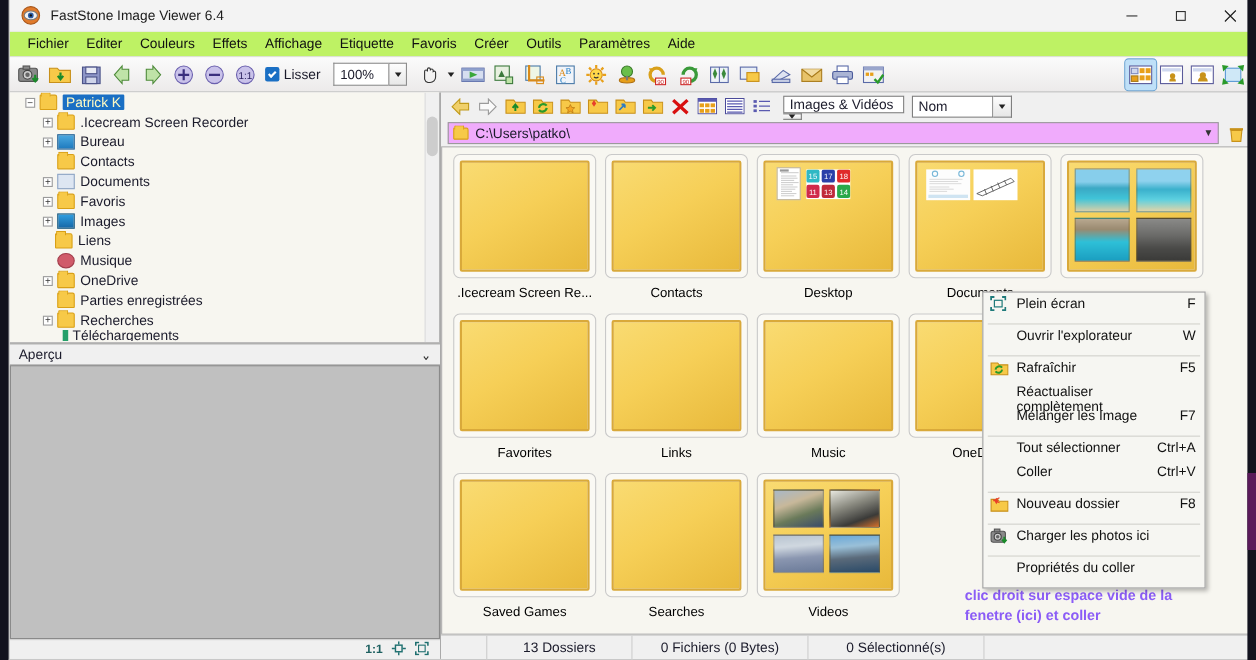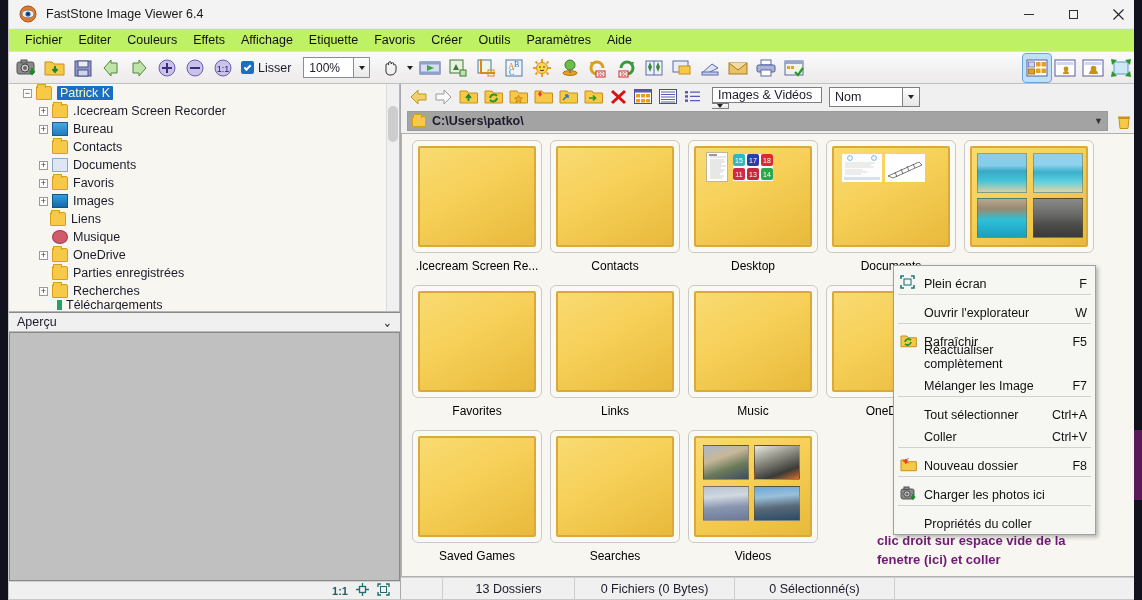--- a/index.html
+++ b/index.html
@@ -99,21 +99,21 @@
   }
   .prevbar .gi { color:#1e6f6f; font-size:12px; }
   
   .rightpane { flex:1; display:flex; flex-direction:column; min-width:0; background:#f0f0f0;}
   .navbar { height:25px; flex:0 0 25px; display:flex; align-items:center; padding:0 5px; gap:1px; background:#f0f0f0;}
   .nbtn { width:24px; height:22px; display:flex; align-items:center; justify-content:center; border-radius:3px;}
   .combo { display:flex; height:20px; }
   .combo .val { border:1px solid #7f7f7f; background:#fff; display:flex; align-items:center; padding-left:5px; font-size:12.5px;}
   .combo .arr { width:17px; border:1px solid #7f7f7f; border-left:none; background:linear-gradient(#fdfdfd,#e6e6e6); display:flex; align-items:center; justify-content:center;}
   .pathrow { height:24px; flex:0 0 24px; display:flex; align-items:center; padding:0 6px; gap:5px;}
-  .pathbox { flex:1; height:20px; border:1px solid #9a9a9a; background:#a3a3a3; display:flex; align-items:center; padding:0 4px; gap:5px; font-size:12.5px;font-weight:bold;}
+  .pathbox { flex:1; height:20px; border:1px solid #9a9a9a; background:#f0abfc; display:flex; align-items:center; padding:0 4px; gap:5px; font-size:12.5px;}
   .pathbox .chev { margin-left:auto; font-size:9px; color:#333;}
   .trashbtn { width:22px; height:21px; display:flex; align-items:center; justify-content:center;}
   .thumbarea { flex:1; background:#f7f6f0; border:1px solid #b0b0b0; margin:0 0 0 0; position:relative; overflow:hidden;}
   .thumbgrid { display:flex; flex-wrap:wrap; padding:6px 0 0 6px; gap:0; }
   .thumbcell { width:138px; height:145px; display:flex; flex-direction:column; align-items:center; }
   .thumbframe {
     width:130px; height:113px; border:1px solid #c9c9c9; border-radius:6px; background:#faf9f4;
     display:flex; align-items:center; justify-content:center;
   }
   .folderimg {
@@ -128,28 +128,28 @@
     display:flex; align-items:center; font-size:12.5px;
   }
   .st-cell { display:flex; align-items:center; justify-content:center; border-right:1px solid #cdcdcd; height:22px;}
   
   .ctxmenu {
     position:absolute; left:884px; top:265px; width:203px;
     background:#f6f6f2; border:1px solid #a0a0a0;
     box-shadow:2px 2px 4px rgba(0,0,0,.28);
     padding:3px 0; z-index:50;
   }
-  .ctxitem { height:22px; display:flex; align-items:flex-end; padding:0 8px 0 6px; font-size:12.5px; color:#111; }
+  .ctxitem { height:22px; display:flex; align-items:flex-start; padding:0 8px 0 6px; font-size:12.5px; color:#111; }
   .ctxicon { width:18px; height:16px; margin-right:6px; flex:0 0 18px; position:relative;}
   .ctxlabel { flex:1; }
   .ctxaccel { color:#111; font-size:12.5px; margin-left:12px;}
   .ctxsep { height:1px; background:#d2d2cc; margin:3px 4px; }
   
   .annot {
-    position:absolute; right:14px; bottom:30px; color:#701a75; font-weight:bold;
+    position:absolute; right:14px; bottom:30px; color:#8b5cf6; font-weight:bold;
     font-size:13px; line-height:19px; text-align:left; width:250px; z-index:40;
   }
   .edge-right { position:absolute; right:0; top:0; width:8px; height:600px; background:#12121e; }
   .edge-purple { position:absolute; right:0; top:430px; width:8px; height:70px; background:#5a1a5a;}
 </style>
 </head>
 <body>
 
 <div class="app">
 

